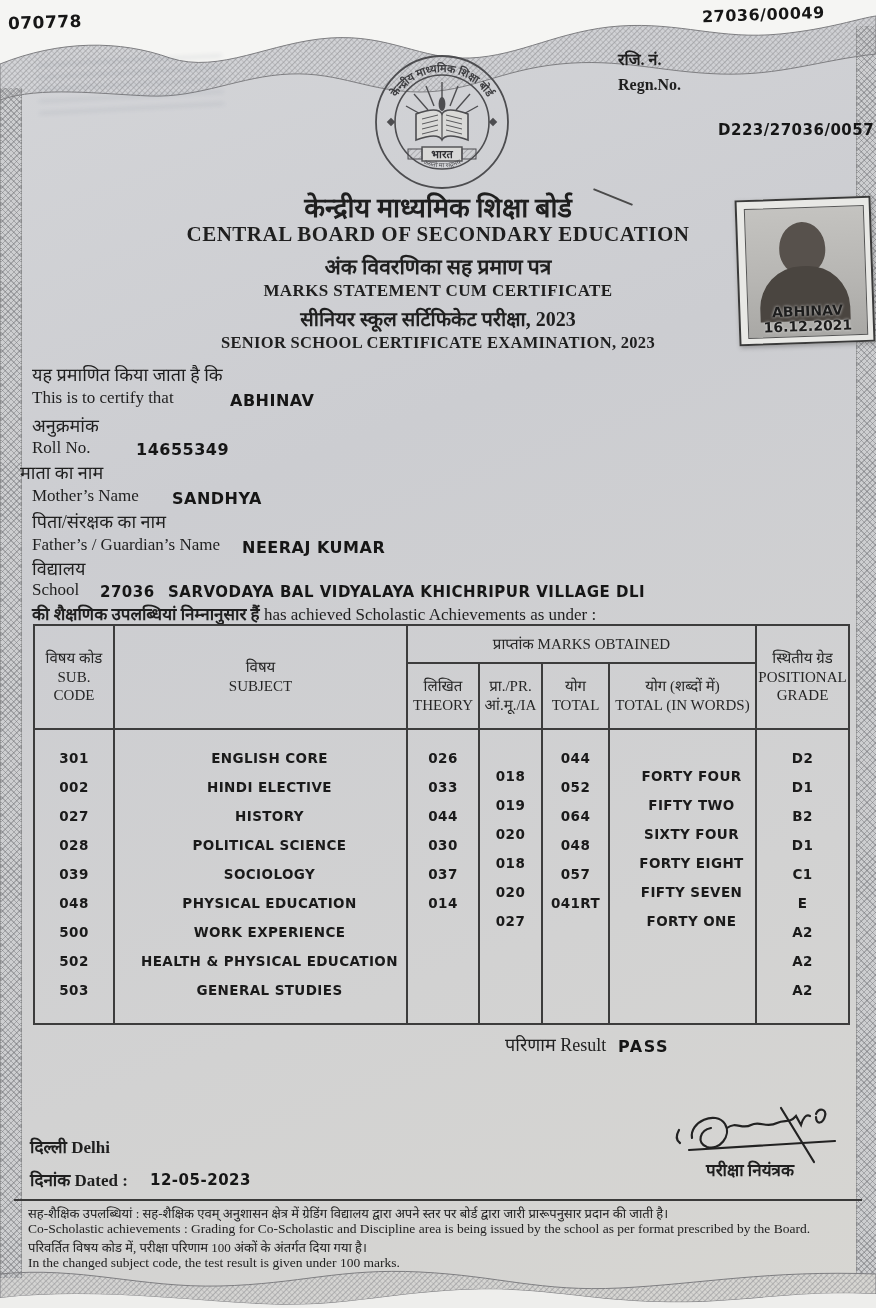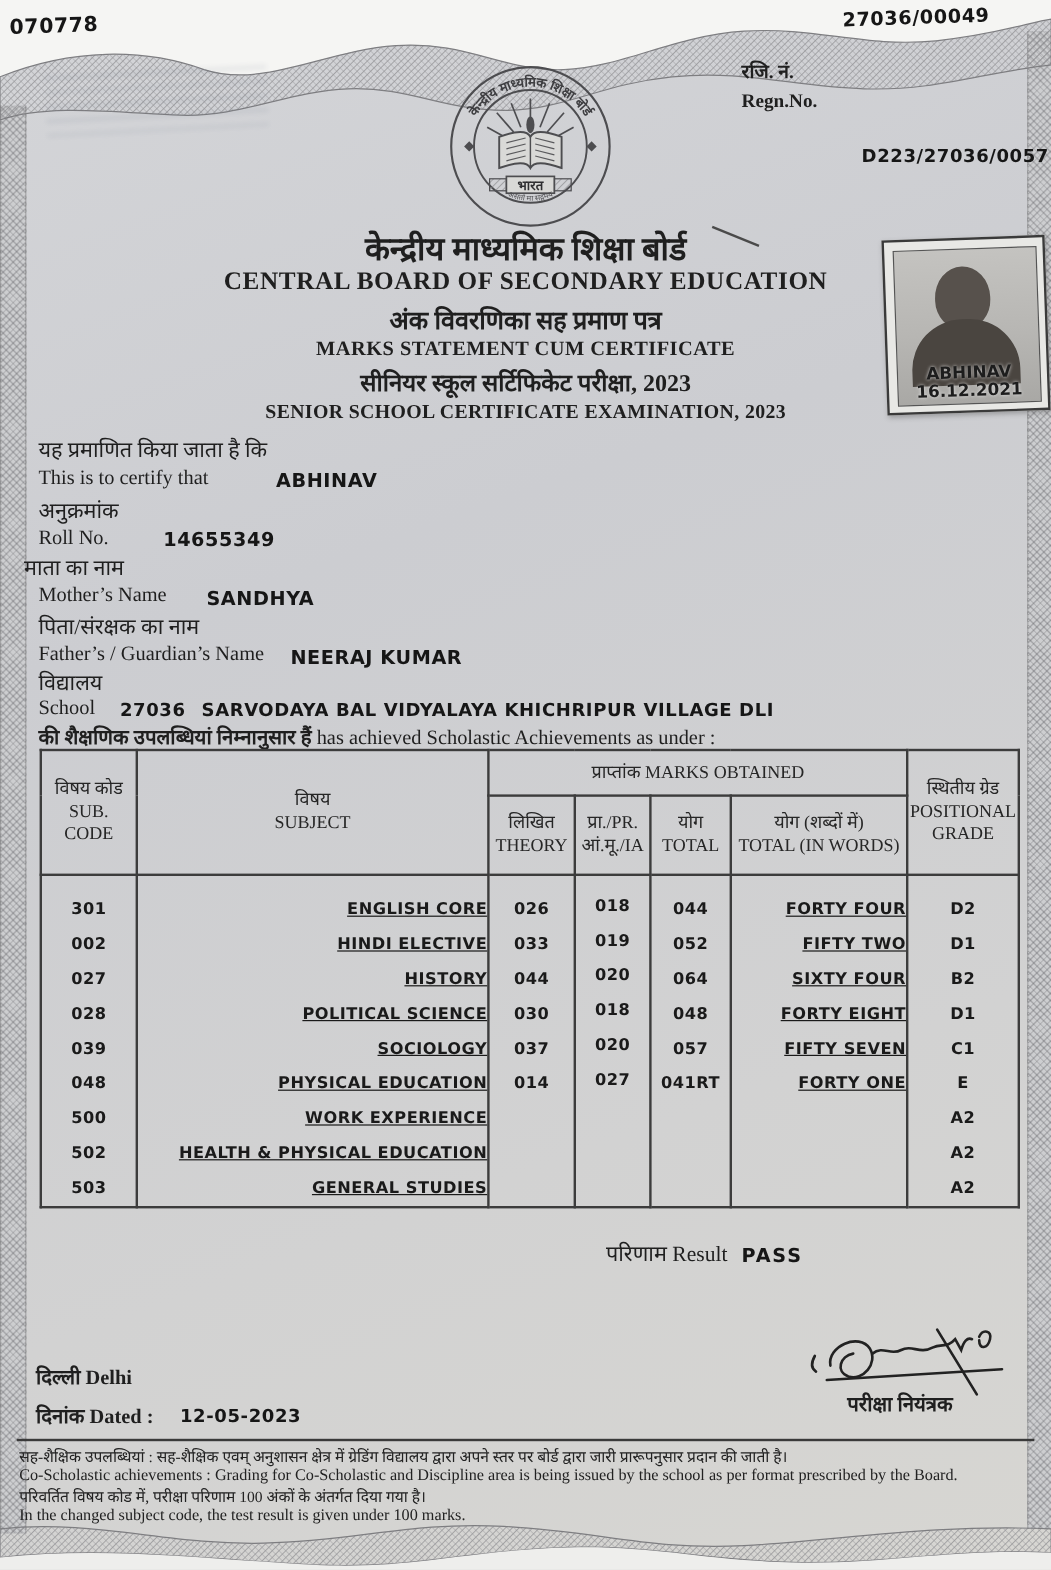--- a/index.html
+++ b/index.html
@@ -28,32 +28,32 @@
     display:flex;align-items:center;justify-content:center;}
   
   table.marks{border-collapse:collapse;table-layout:fixed;width:815px;
     font-family:"Liberation Serif",serif;}
   table.marks th,table.marks td{border:2px solid #3c3c3c;padding:0;}
   table.marks th{font-weight:normal;font-size:15px;line-height:1.25;text-align:center;vertical-align:middle;color:#262626;}
   table.marks td{vertical-align:top;}
   .cell-line{height:29px;font-family:"DejaVu Sans",sans-serif;font-weight:bold;
     font-size:13.5px;color:#1a1a1a;text-align:center;letter-spacing:.4px;line-height:29px;
     white-space:nowrap;overflow:visible;}
-  .cell-line.left{text-align:right;padding-left:18px;text-decoration:underline;}
+  .cell-line.left{text-align:center;padding-left:18px;}
   .photo-frame{background:#e8e8e5;border:2px solid #3a3a3a;transform:rotate(-2deg);
     box-shadow:1px 2px 4px rgba(60,60,60,.35);padding:7px;}
   .photo-inner{position:relative;width:100%;height:100%;border:1px solid #555;
     background:linear-gradient(180deg,#c4c3c0 0%,#b7b6b3 55%,#a9a8a5 100%);overflow:hidden;}
   .head{position:absolute;left:33px;top:14px;width:46px;height:52px;border-radius:50% 50% 46% 46%;background:#57514c;}
   .torso{position:absolute;left:12px;top:58px;width:90px;height:55px;border-radius:42px 42px 0 0;background:#4a4540;}
   .photo-label{position:absolute;left:0;bottom:2px;width:100%;text-align:center;
     font-family:"DejaVu Sans",sans-serif;font-weight:bold;color:#1d1d1d;
     font-size:14px;line-height:15px;text-shadow:0 0 3px rgba(235,235,235,.9);}
   .rule{background:#3a3a3a;height:2px;}
-  .note{font-size:13px;color:#222;white-space:nowrap;}
+  .note{font-size:13px;color:#222;white-space:nowrap;padding-left:12px;}
   .penmark{width:42px;height:0;border-top:2px solid #4a4a4a;transform:rotate(22deg);}
 </style>
 </head>
 <body>
 
 <div class="page">
 
   <div class="abs strip" style="left:0;top:88px;height:1190px;"></div>
   <div class="abs strip" style="left:856px;top:26px;height:1248px;"></div>
 
@@ -258,21 +258,21 @@
               <div class="cell-line">026</div>
               <div class="cell-line">033</div>
               <div class="cell-line">044</div>
               <div class="cell-line">030</div>
               <div class="cell-line">037</div>
               <div class="cell-line">014</div>
               <div class="cell-line"></div>
               <div class="cell-line"></div>
               <div class="cell-line"></div>
             </td>
-          <td style="padding-top:11px;">
+          <td style="padding-top:32px;">
               <div class="cell-line">018</div>
               <div class="cell-line">019</div>
               <div class="cell-line">020</div>
               <div class="cell-line">018</div>
               <div class="cell-line">020</div>
               <div class="cell-line">027</div>
               <div class="cell-line"></div>
               <div class="cell-line"></div>
               <div class="cell-line"></div>
             </td>
@@ -280,21 +280,21 @@
               <div class="cell-line">044</div>
               <div class="cell-line">052</div>
               <div class="cell-line">064</div>
               <div class="cell-line">048</div>
               <div class="cell-line">057</div>
               <div class="cell-line">041RT</div>
               <div class="cell-line"></div>
               <div class="cell-line"></div>
               <div class="cell-line"></div>
             </td>
-          <td style="padding-top:14px;">
+          <td style="padding-top:32px;">
               <div class="cell-line left">FORTY FOUR</div>
               <div class="cell-line left">FIFTY TWO</div>
               <div class="cell-line left">SIXTY FOUR</div>
               <div class="cell-line left">FORTY EIGHT</div>
               <div class="cell-line left">FIFTY SEVEN</div>
               <div class="cell-line left">FORTY ONE</div>
               <div class="cell-line left"></div>
               <div class="cell-line left"></div>
               <div class="cell-line left"></div>
             </td>

